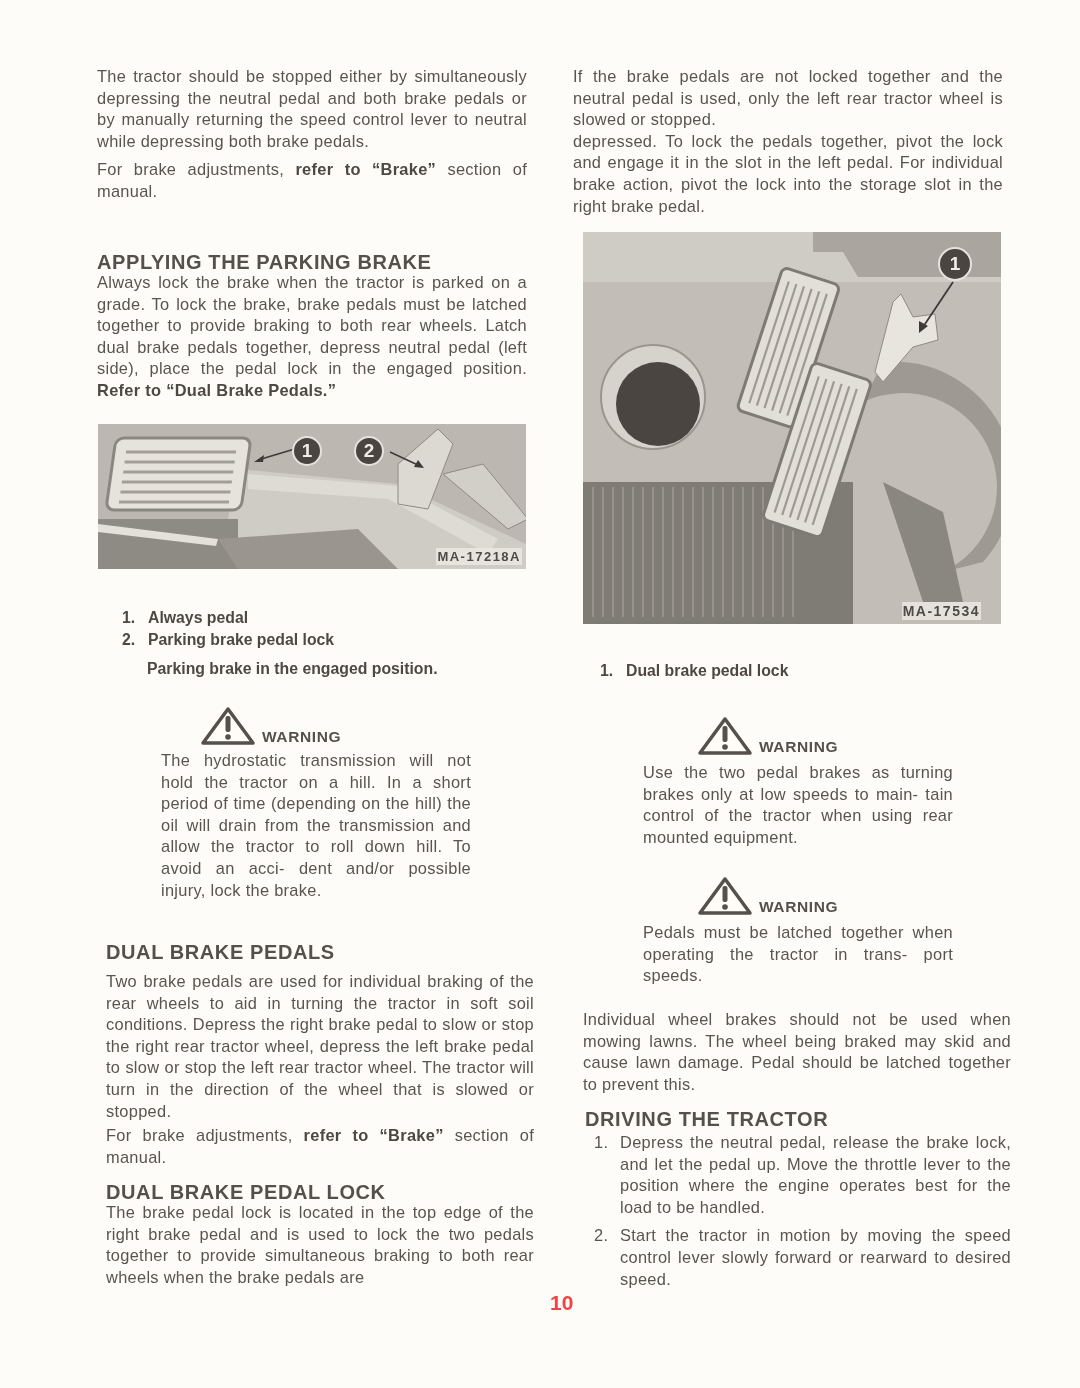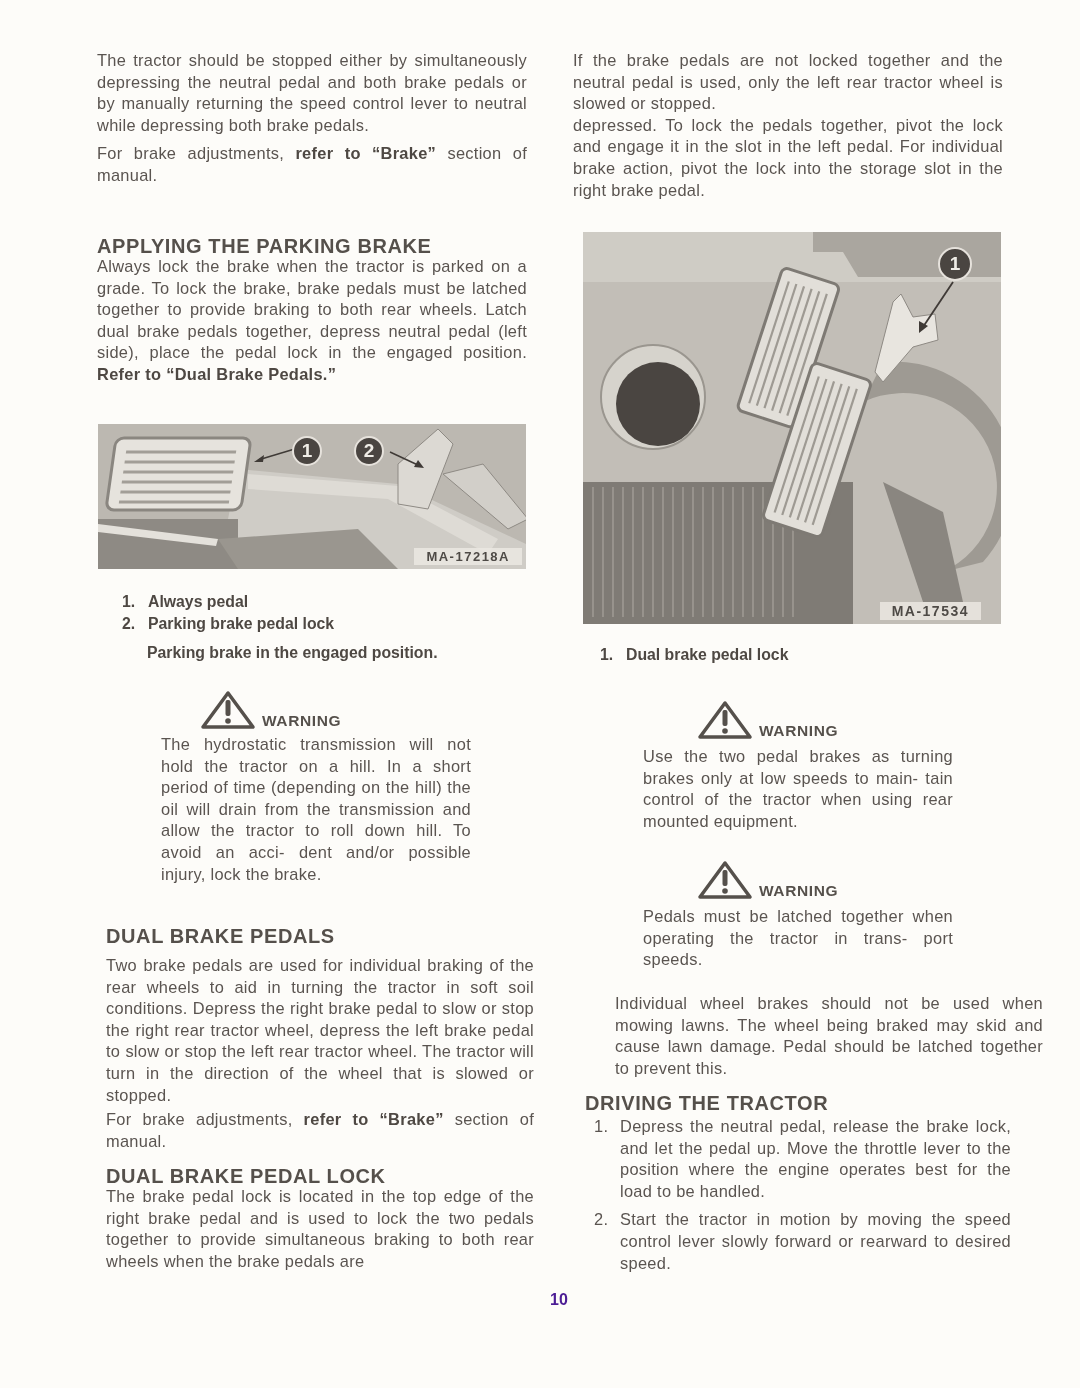--- a/index.html
+++ b/index.html
@@ -2,34 +2,34 @@
 <html><head>
 <meta charset="utf-8">
 <style>
   html, body { margin: 0; padding: 0; }
   body {
     width: 1080px; height: 1388px; position: relative; overflow: hidden;
     background: #fdfcf9;
     font-family: "Liberation Sans", sans-serif;
     color: #5a5450;
   }
-  .col { position: absolute; }
+  .col { position: absolute; margin-top: 16px; }
   .left { left: 97px; width: 430px; }
   .right { left: 573px; width: 430px; }
   p, .txt { margin: 0; font-size: 16.4px; line-height: 21.6px; text-align: justify; letter-spacing: 0.3px; }
   .b { font-weight: bold; color: #4e4843; }
   h3 { margin: 0; font-size: 20px; font-weight: bold; letter-spacing: 0.6px; color: #55504b; line-height: 20px; }
   .abs { position: absolute; }
   .photo {
     position: absolute; overflow: hidden;
     background: linear-gradient(160deg, #c9c6c0 0%, #b6b2ab 40%, #a19d96 75%, #8f8b85 100%);
   }
   .fig-id {
     position: absolute; font-weight: bold; font-size: 13px; letter-spacing: 1.5px; color: #4e4a46;
-    background: rgba(235,232,226,0.85); padding: 1px 12px;
+    background: rgba(235,232,226,0.85); padding: 1px 1px;
   }
   .callout {
     position: absolute; width: 30px; height: 30px; border-radius: 50%;
     background: #4a4541; color: #efece6; font-weight: bold; font-size: 19px;
     display: flex; align-items: center; justify-content: center;
     border: 2px solid #e6e2dc; box-sizing: border-box;
   }
   .caption { font-size: 15.8px; font-weight: bold; line-height: 22px; color: #4e4843; }
   .warn-head { display: flex; align-items: flex-end; gap: 6px; }
   .warn-head span { font-size: 15.5px; font-weight: bold; letter-spacing: 0.6px; color: #55504b; line-height: 18px; }
@@ -214,29 +214,29 @@
     <svg width="56" height="40" viewBox="0 0 56 40">
       <polygon points="28,3 53,37 3,37" fill="none" stroke="#55504b" stroke-width="3.5" stroke-linejoin="round"></polygon>
       <rect x="25.5" y="10" width="5" height="16" rx="2" fill="#55504b"></rect>
       <circle cx="28" cy="31" r="2.8" fill="#55504b"></circle>
     </svg>
     <span>WARNING</span>
   </div>
   <p style="margin-top:6px;">Pedals must be latched together when operating the tractor in trans- port speeds.</p>
 </div>
 
-<div class="col" style="left:615px; top:993px; width:428px;">
+<div class="col" style="left:583px; top:993px; width:428px;">
   <p>Individual wheel brakes should not be used when mowing lawns. The wheel being braked may skid and cause lawn damage. Pedal should be latched together to prevent this.</p>
 </div>
 
 <div class="col" style="left:585px; top:1093px; width:426px;">
   <h3>DRIVING THE TRACTOR</h3>
   <div class="txt ol" style="margin-top:3px; margin-left:9px;">
     <span class="num">1.</span>
     <span class="body">Depress the neutral pedal, release the brake lock, and let the pedal up. Move the throttle lever to the position where the engine operates best for the load to be handled.</span>
   </div>
   <div class="txt ol" style="margin-top:7px; margin-left:9px;">
     <span class="num">2.</span>
     <span class="body">Start the tractor in motion by moving the speed control lever slowly forward or rearward to desired speed.</span>
   </div>
 </div>
 
-<div class="abs" style="left:550px; top:1291px; font-weight:bold; font-size:16px; color:#4c1d95;">10</div>
+<div class="abs" style="left:550px; top:1291px; font-weight:bold; font-size:21px; color:#ef4444;">10</div>
 
 </body></html>

